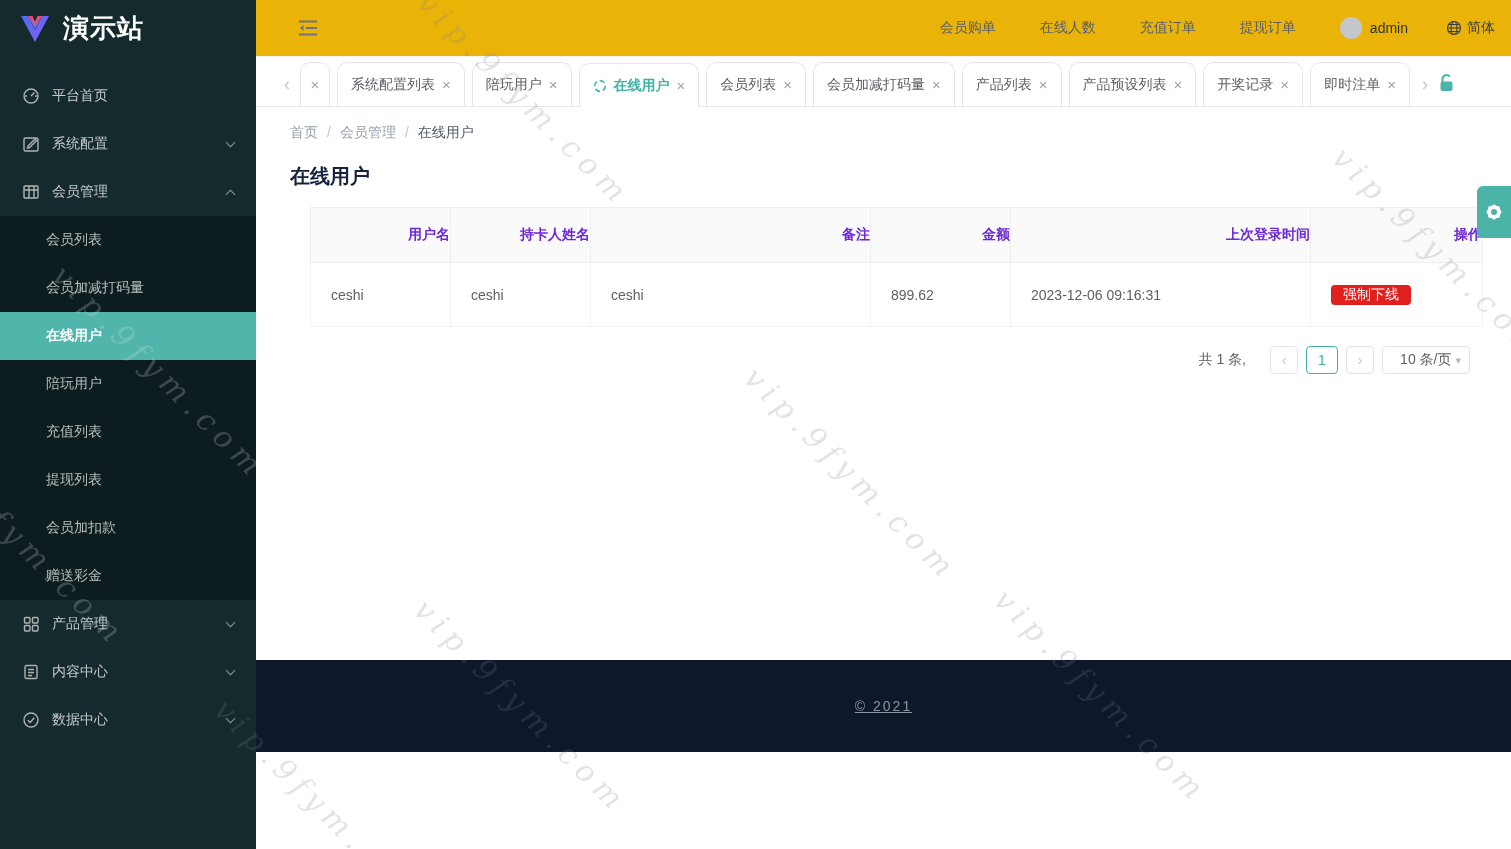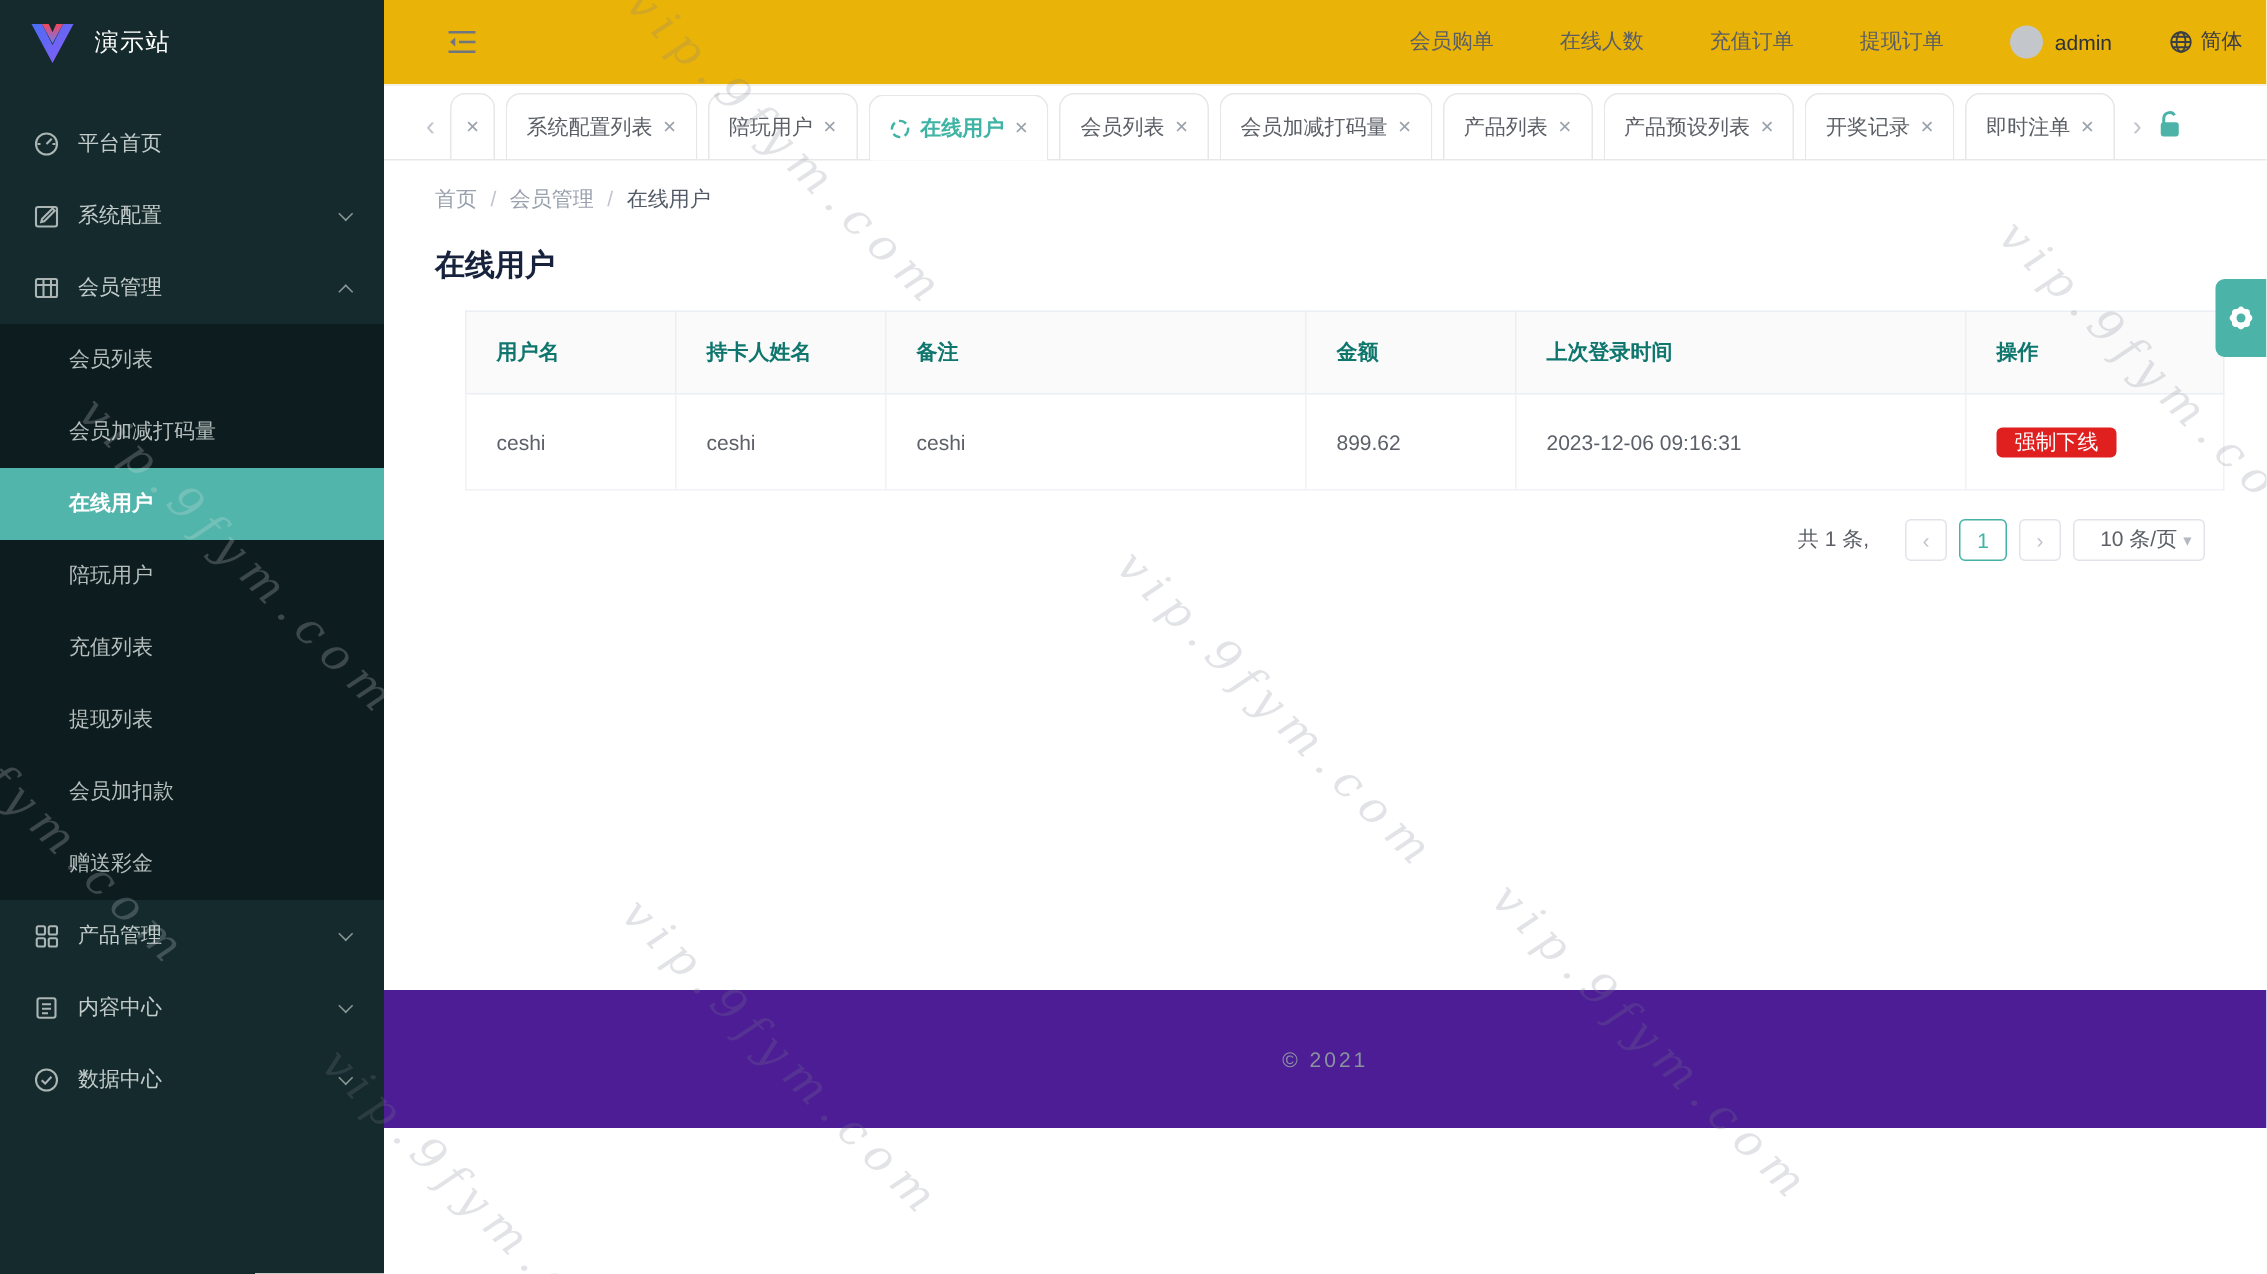--- a/index.html
+++ b/index.html
@@ -5,21 +5,21 @@
   * { margin:0; padding:0; box-sizing:border-box; }
   html,body { width:1511px; height:849px; }
   body {
     position:relative; overflow:hidden; background:#fff;
     font-family:"Liberation Sans", sans-serif; font-size:14px; color:#303133;
   }
 
   
   .sidebar { position:absolute; left:0; top:0; width:256px; height:849px; background:#152a2d; z-index:10; }
   .logo-row { height:57px; display:flex; align-items:center; padding-left:20px; gap:13px; }
-  .logo-title { color:#fff; font-size:16px; font-weight:normal; letter-spacing:1px; }
+  .logo-title { color:#fff; font-size:26px; font-weight:bold; letter-spacing:1px; }
   .side-menu { padding-top:15px; }
   .side-item { height:48px; display:flex; align-items:center; padding:0 22px; color:#c3cccb; font-size:14px; cursor:pointer;justify-content:space-between; }
   .side-item .s-icon { width:18px; height:18px; margin-right:12px; flex:none; }
   .side-item .s-label { flex:1; }
   .chev { width:7px; height:7px; border-right:1.5px solid #8a9897; border-bottom:1.5px solid #8a9897; transform:rotate(45deg); margin-top:-3px; }
   .chev.up { transform:rotate(225deg); margin-top:4px; }
   .side-sub { background:#0d1c1f; }
   .sub-item { height:48px; display:flex; align-items:center; padding-left:46px; color:#b6bfbe; font-size:14px; cursor:pointer; }
   .sub-item.active { background:#52b5ab; color:#fff; font-weight:bold; }
 
@@ -60,39 +60,39 @@
   .filter-input { width:140px; height:32px; border:1px solid #dcdfe6; border-radius:4px; padding:0 11px;
     font-size:14px; color:#303133; outline:none; font-family:"Liberation Sans",sans-serif; }
   .filter-input::placeholder { color:#c0c4cc; }
   .btn { height:30px; padding:0 17px; border-radius:4px; font-size:14px; cursor:pointer; font-family:"Liberation Sans",sans-serif; }
   .btn-reset { margin-left:52px; background:#fff; border:1px solid #dcdfe6; color:#5c6066; }
   .btn-search { margin-left:10px; background:#4ab2a7; border:1px solid #4ab2a7; color:#fff; }
 
   .list-title { margin:64px 0 0 41px; font-size:16px; font-weight:bold; color:#17233d; }
 
   table.data-table { margin:17px 0 0 41px; width:1172px; border-collapse:collapse; table-layout:fixed; }
-  .data-table th { background:#fafafa; height:55px; text-align:left; padding-left:20px; font-size:14px;
-    font-weight:bold; color:#0f766e; border:1px solid #ebeef5; }
+  .data-table th { background:#fafafa; height:55px; text-align:right; padding-left:20px; font-size:14px;
+    font-weight:bold; color:#6d28d9; border:1px solid #ebeef5; }
   .data-table td { height:64px; padding-left:20px; font-size:14px; color:#5c6068; border:1px solid #f1f2f6; background:#fff; }
   .btn-danger { background:#e01f1f; border:none; color:#fff; height:20px; padding:0 12px; border-radius:4px;
     font-size:14px; cursor:pointer; font-family:"Liberation Sans",sans-serif; }
 
   .pagination { margin:19px 41px 0 0; display:flex; justify-content:flex-end; align-items:center; gap:8px;
     font-size:14px; color:#5c6066; }
   .pg-total { margin-right:16px; }
   .pg-btn { width:28px; height:28px; border:1px solid #e0e3e9; border-radius:4px; background:#fff; color:#c0c4cc;
     display:flex; align-items:center; justify-content:center; font-size:14px; cursor:pointer; }
   .pg-page { width:32px; height:28px; border:1px solid #45b2a6; border-radius:4px; background:#fff; color:#3fb3a4;
     display:flex; align-items:center; justify-content:center; cursor:pointer; }
   .pg-size { height:28px; min-width:88px; border:1px solid #e0e3e9; border-radius:4px; background:#fff;
     display:flex; align-items:center; justify-content:flex-end; gap:4px; padding:0 8px; color:#5c6066; cursor:pointer; }
   .pg-caret { color:#b3b9c2; font-size:11px; }
 
-  .page-footer { height:92px; background:#4c1d95; display:flex; align-items:center; justify-content:center;
-    color:#8c93a0; font-size:14px; letter-spacing:2px; }
+  .page-footer { height:92px; background:#0f172a; display:flex; align-items:center; justify-content:center;
+    color:#8c93a0; font-size:14px; letter-spacing:2px;text-decoration:underline; }
 
   
   .setting-fab { position:absolute; right:0; top:186px; width:34px; height:52px; background:#4cb3a9;
     border-radius:6px 0 0 6px; display:flex; align-items:center; justify-content:center; z-index:60; cursor:pointer; }
 
   
   .wm { position:absolute; font-family:"DejaVu Serif", serif; font-style:italic; font-size:30px;
     letter-spacing:7px; transform:rotate(45deg); transform-origin:left top; white-space:nowrap;
     pointer-events:none; z-index:55; }
   .wm-dark  { color:rgba(122,129,140,0.22); }

